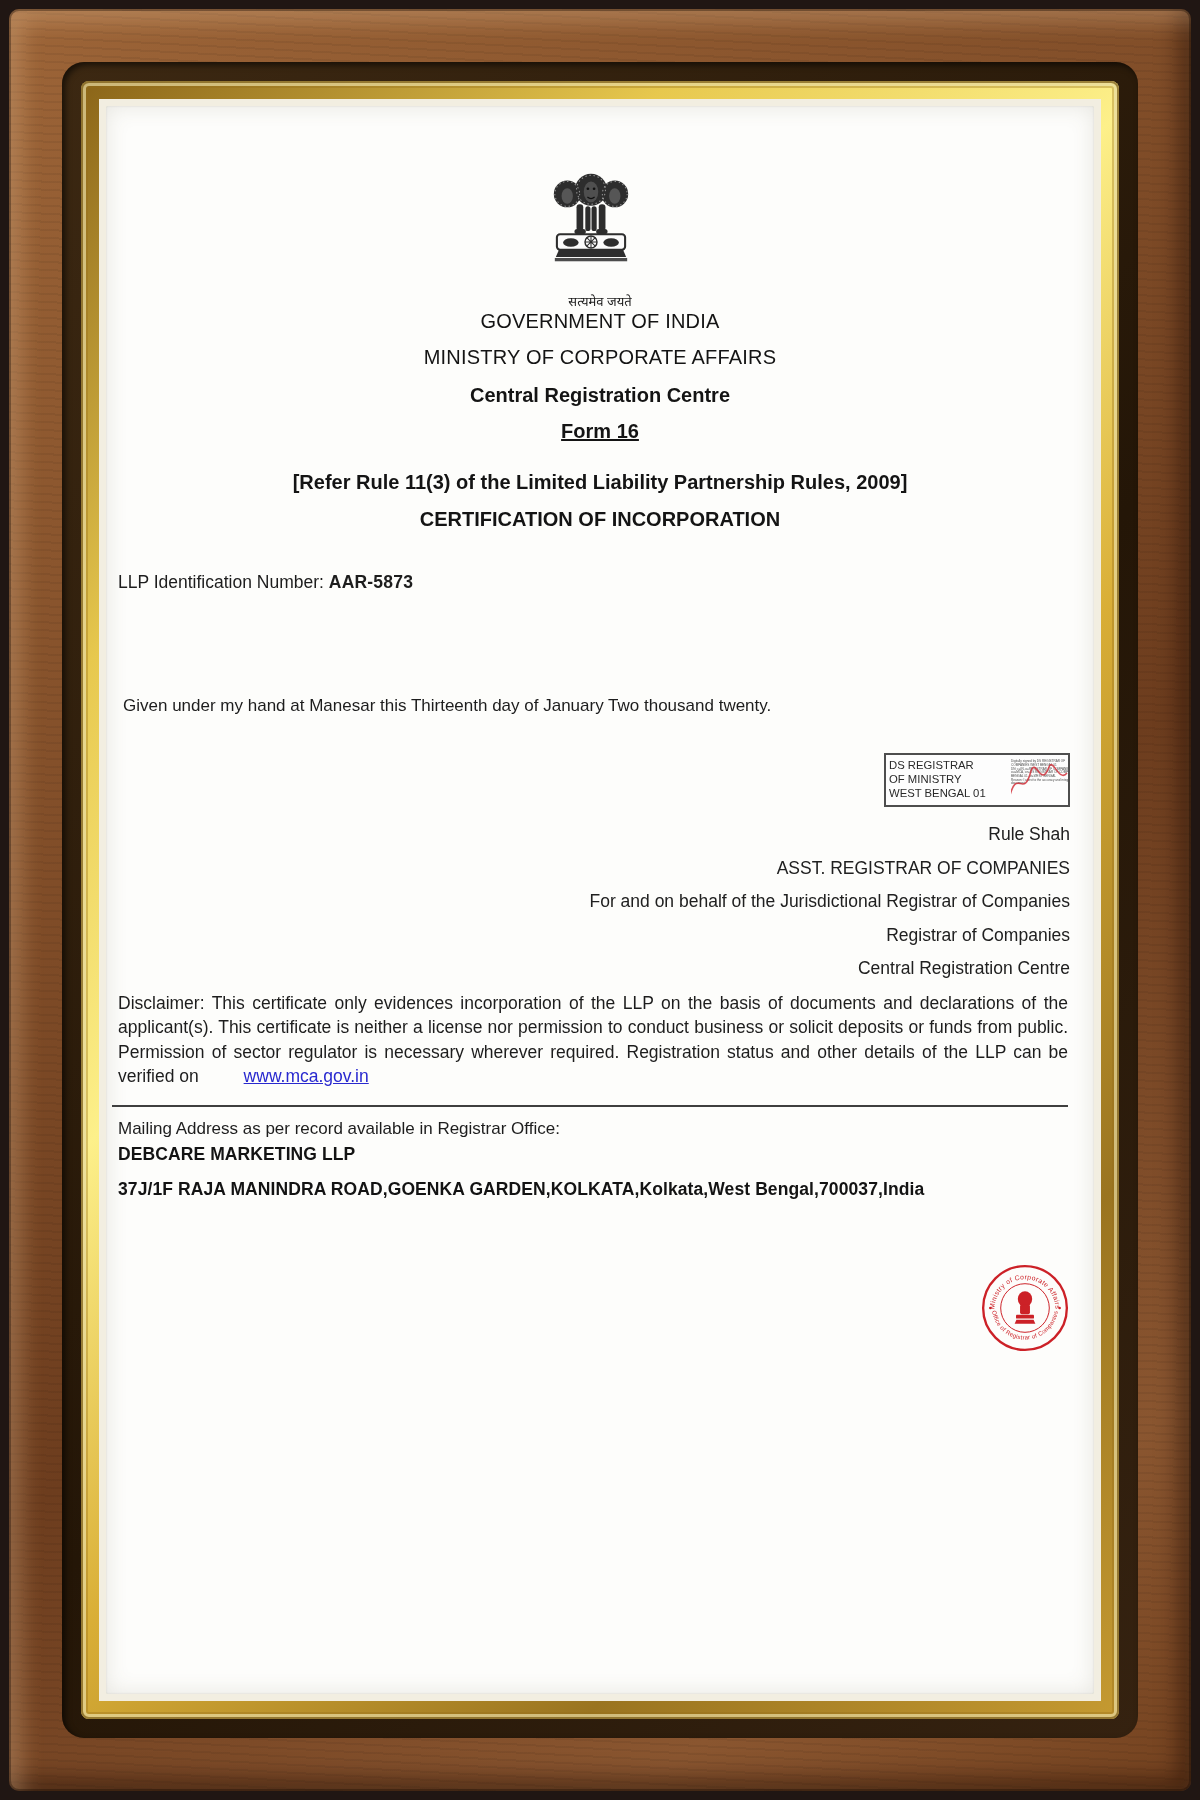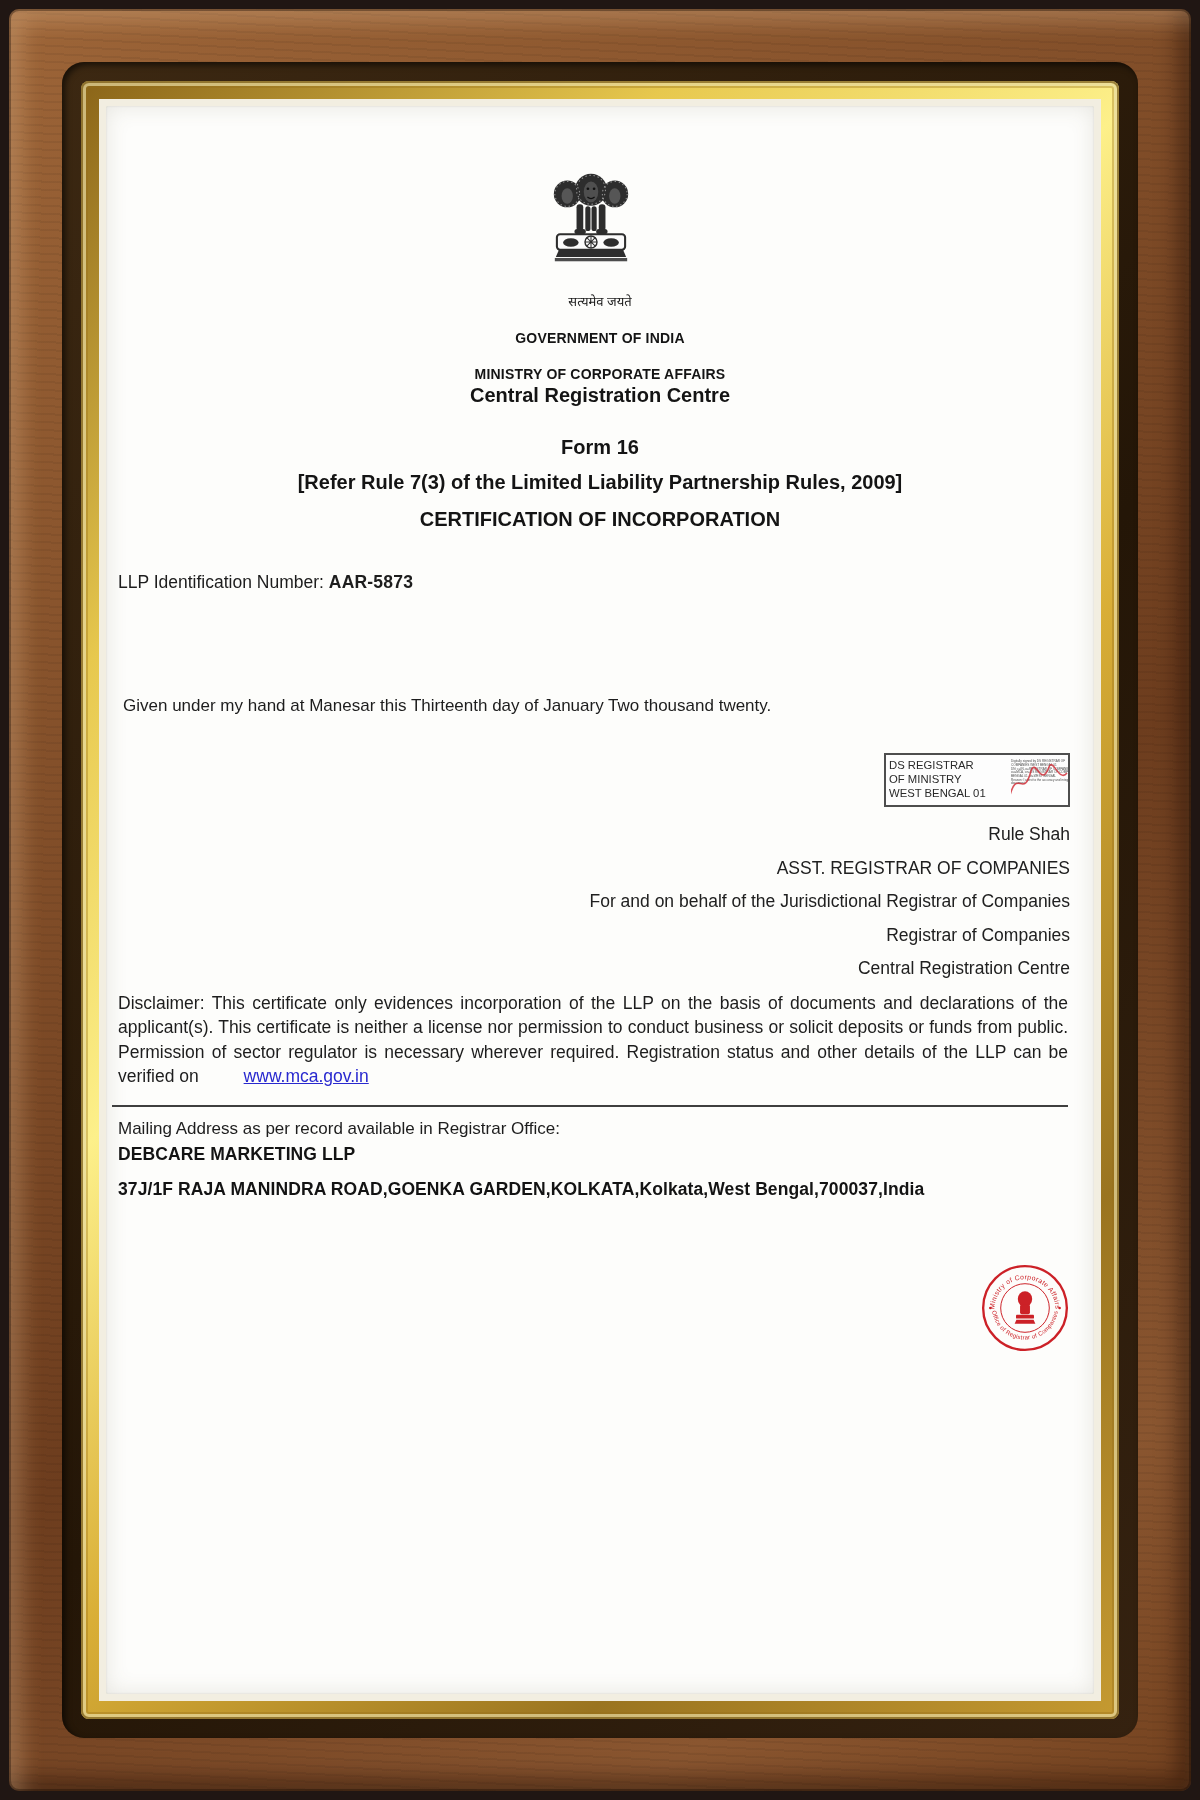--- a/index.html
+++ b/index.html
@@ -25,21 +25,21 @@
                 inset 0 0 0 7px rgba(150,110,25,.35);}
   .frame-mat{position:absolute;inset:99px;background:#f2eee1;}
   .paper{position:absolute;inset:106px;background:#fdfdfb;border-radius:2px;
     box-shadow: inset 0 0 22px rgba(95,85,60,.14), inset 0 0 2px rgba(95,85,60,.18);}
 
   
   .content{position:absolute;inset:0;z-index:5;}
   .abs{position:absolute;}
   .ctr{left:0;width:100%;text-align:center;}
   .b{font-weight:bold;}
-  .hdr{font-size:14px;font-weight:bold;color:#141414;letter-spacing:.2px;margin-top:20px;}
+  .hdr{font-size:20px;font-weight:normal;color:#141414;letter-spacing:.2px;}
   .hdr2{font-size:20px;font-weight:bold;color:#141414;}
   .bodytxt{font-size:17.5px;line-height:23.5px;text-align:justify;color:#1d1d1d;}
   .motto{font-size:13px;color:#1a1a1a;}
   .sig-line{font-size:17.5px;line-height:33.5px;color:#202020;}
   .link{color:#2929cf;text-decoration:underline;cursor:pointer;margin-left:40px;}
   .hrline{height:2px;background:#3f3f3f;}
 
   
   .stampbox{left:884px;top:753px;width:186px;height:54px;border:2px solid #4e4e4e;
     background:#fdfdfd;display:flex;box-sizing:border-box;gap:25px;}
@@ -97,22 +97,22 @@
       <path d="M29 81 h62 l3 7 h-68 z" fill="#2d2d2d"></path>
       <rect x="25" y="89" width="70" height="3.2" fill="#2d2d2d" opacity=".85"></rect>
     </svg>
 
     <div class="abs ctr motto" style="top:292px;">सत्यमेव जयते</div>
 
     <div class="abs ctr hdr" style="top:310px;">GOVERNMENT OF INDIA</div>
     <div class="abs ctr hdr" style="top:346px;">MINISTRY OF CORPORATE AFFAIRS</div>
     <div class="abs ctr hdr2" style="top:384px;">Central Registration Centre</div>
 
-    <div class="abs ctr hdr2" style="top:436px;">Form 16</div>
-    <div class="abs ctr hdr2" style="top:471px;">[Refer Rule 7(3) of the Limited Liability Partnership Rules, 2009]</div>
+    <div class="abs ctr hdr2" style="top:420px;text-decoration:underline;">Form 16</div>
+    <div class="abs ctr hdr2" style="top:471px;">[Refer Rule 11(3) of the Limited Liability Partnership Rules, 2009]</div>
     <div class="abs ctr hdr2" style="top:508px;">CERTIFICATION OF INCORPORATION</div>
 
     <div class="abs" style="left:118px;top:572px;font-size:17.5px;">
       <span>LLP Identification Number:</span>
       <span class="b" style="letter-spacing:.2px;margin-top:24px;">AAR-5873</span>
     </div>
 
 
     <div class="abs" style="left:123px;top:696px;font-size:17px;">Given under my hand at Manesar this Thirteenth day of January Two thousand twenty.</div>
 

